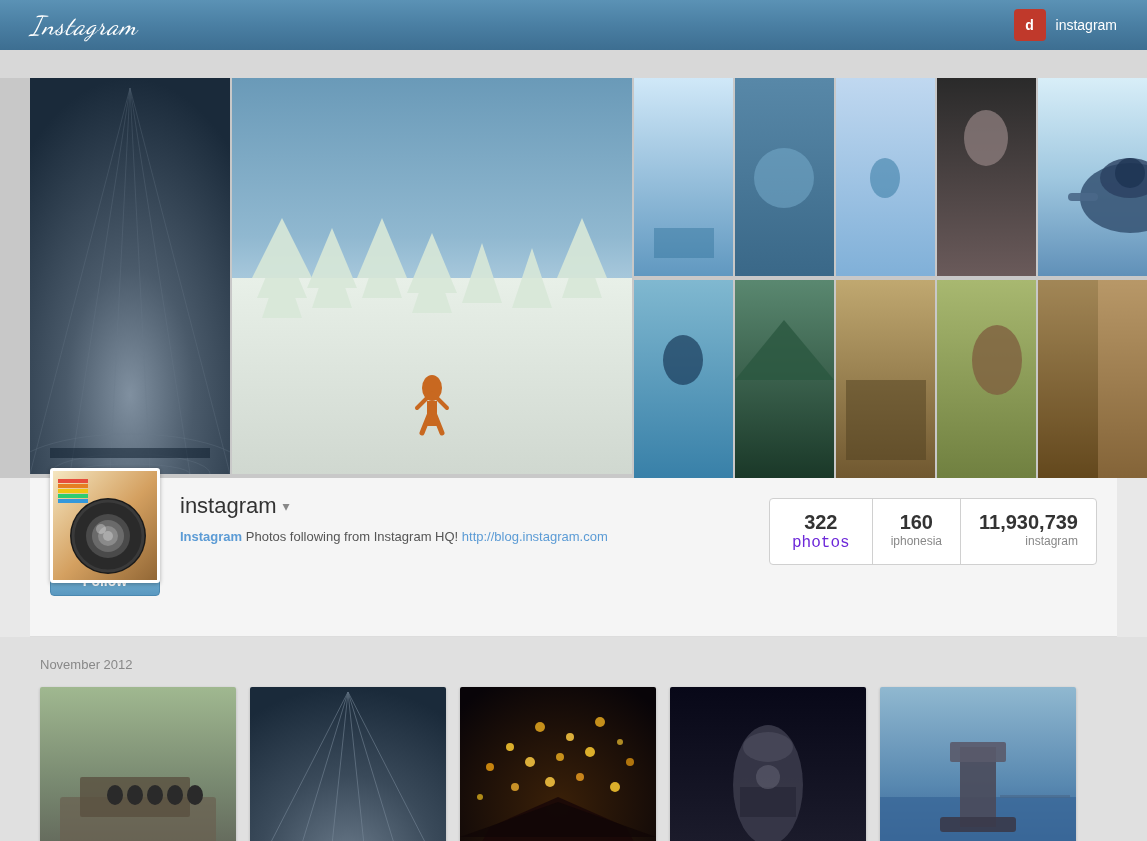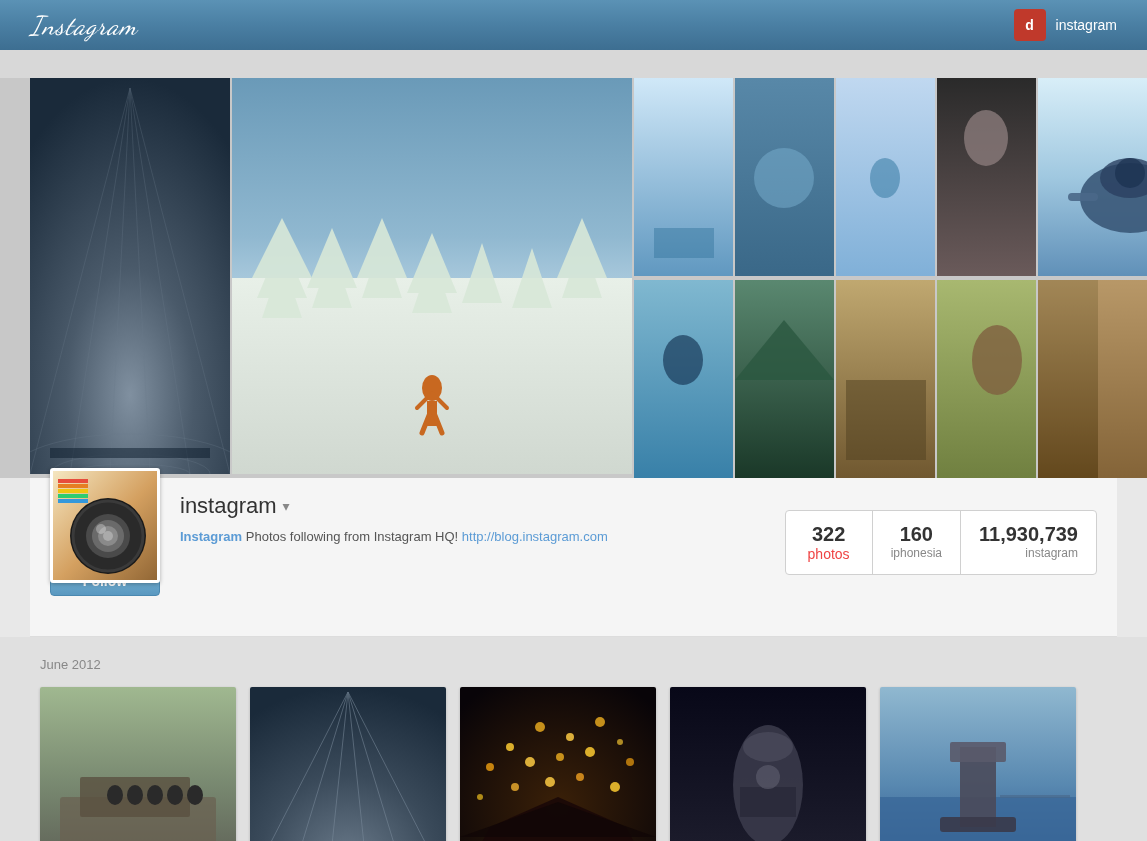--- a/index.html
+++ b/index.html
@@ -393,42 +393,42 @@
             <span>instagram</span>
             <span style="font-size:14px;color:#888;cursor:pointer;">▾</span>
           </div>
           <div style="font-size:13px;color:#555;line-height:1.6;">
             <span style="color:#5b9bd5;font-weight:bold;">Instagram</span>
             <span> Photos following from Instagram HQ! </span>
             <a href="#" style="color:#5b9bd5;text-decoration:none;">http://blog.instagram.com</a>
           </div>
         </div>
 
-        <div style="display:flex;border:1px solid #d0d0d0;border-radius:4px;overflow:hidden;margin-top:22px;background:white;">
+        <div style="display:flex;border:1px solid #d0d0d0;border-radius:4px;overflow:hidden;margin-top:10px;background:white;">
           <div style="padding:12px 22px;text-align:center;border-right:1px solid #d0d0d0;">
             <span style="font-size:20px;font-weight:bold;color:#333;display:block;">322</span>
-            <span style="font-size:14px;color:#ef4444;display:block;">photos</span>
+            <span style="font-size:16px;color:#6d28d9;display:block;font-family:Liberation Mono, monospace;">photos</span>
           </div>
           <div style="padding:12px 18px;text-align:center;border-right:1px solid #d0d0d0;">
             <span style="font-size:20px;font-weight:bold;color:#333;display:block;">160</span>
             <span style="font-size:12px;color:#888;display:block;">iphonesia</span>
           </div>
           <div style="padding:12px 18px;text-align:right;">
             <span style="font-size:20px;font-weight:bold;color:#333;display:block;">11,930,739</span>
             <span style="font-size:12px;color:#888;display:block;">instagram</span>
           </div>
         </div>
 
       </div>
     </div>
   </div>
 
   <div style="background:#e0e0e0;padding-bottom:40px;">
     <div style="width:1087px;margin:0 auto;padding:20px 10px;">
-      <div style="font-size:13px;color:#888;margin-bottom:15px;">June 2012</div>
+      <div style="font-size:13px;color:#888;margin-bottom:15px;">November 2012</div>
 
       <div style="display:flex;gap:14px;">
 
         <div style="width:196px;height:196px;overflow:hidden;border-radius:2px;box-shadow:0 1px 3px rgba(0,0,0,0.2);cursor:pointer;">
           <svg width="196" height="196" viewBox="0 0 196 196">
             <defs>
                 <linearGradient id="p1" x1="0" y1="0" x2="0" y2="1">
                   <stop offset="0%" stop-color="#a0b890"></stop>
                   <stop offset="50%" stop-color="#788870"></stop>
                   <stop offset="100%" stop-color="#585850"></stop>

